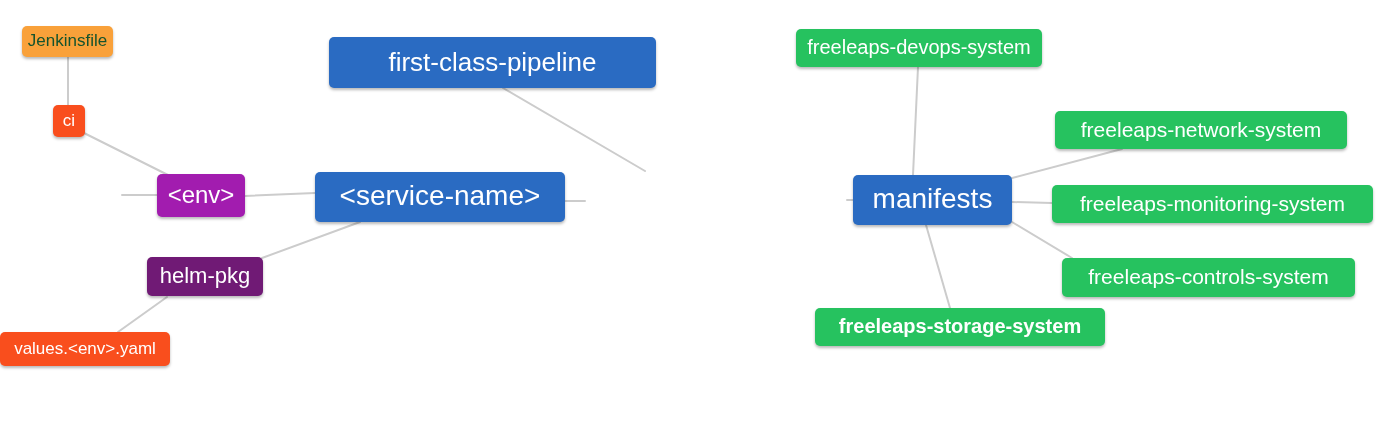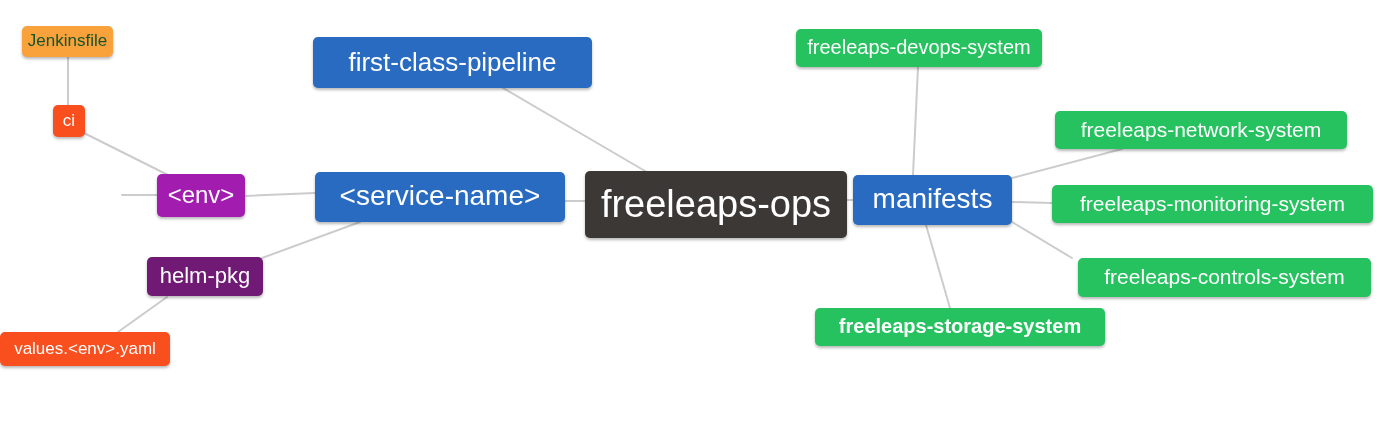--- a/index.html
+++ b/index.html
@@ -70,40 +70,37 @@
     </div>
     <div class="node" style="left: 157px; top: 174px; width: 88px; height: 43px; background: #a21caf; font-size: 24px; color: rgb(255, 255, 255);">
       <span>&lt;env&gt;</span>
     </div>
     <div class="node" style="left: 147px; top: 257px; width: 116px; height: 39px; background: #701a75; font-size: 22px; color: rgb(255, 255, 255);">
       <span>helm-pkg</span>
     </div>
     <div class="node" style="left: 0; top: 332px; width: 170px; height: 34px; background: rgb(249, 78, 29); font-size: 17px; color: rgb(255, 255, 255);">
       <span>values.&lt;env&gt;.yaml</span>
     </div>
-    <div class="node" style="left: 313px; top: 37px; width: 279px; height: 51px; background: rgb(42, 107, 194); font-size: 26px; color: rgb(255, 255, 255);">
+    <div class="node" style="left: 329px; top: 37px; width: 327px; height: 51px; background: rgb(42, 107, 194); font-size: 26px; color: rgb(255, 255, 255);">
       <span>first-class-pipeline</span>
     </div>
     <div class="node" style="left: 315px; top: 172px; width: 250px; height: 50px; background: rgb(42, 107, 194); font-size: 28px; color: rgb(255, 255, 255);">
       <span>&lt;service-name&gt;</span>
-    </div>
-    <div class="node" style="left: 585px; top: 171px; width: 262px; height: 67px; background: rgb(59, 56, 53); font-size: 38px; color: rgb(255, 255, 255);">
-      <span>freeleaps-ops</span>
     </div>
     <div class="node" style="left: 853px; top: 175px; width: 159px; height: 50px; background: rgb(42, 107, 194); font-size: 28px; color: rgb(255, 255, 255);">
       <span>manifests</span>
     </div>
     <div class="node" style="left: 796px; top: 29px; width: 246px; height: 38px; background: rgb(38, 194, 95); font-size: 20px; color: rgb(255, 255, 255);">
       <span>freeleaps-devops-system</span>
     </div>
     <div class="node" style="left: 1055px; top: 111px; width: 292px; height: 38px; background: rgb(38, 194, 95); font-size: 21px; color: rgb(255, 255, 255);">
       <span>freeleaps-network-system</span>
     </div>
     <div class="node" style="left: 1052px; top: 185px; width: 321px; height: 38px; background: rgb(38, 194, 95); font-size: 21px; color: rgb(255, 255, 255);">
       <span>freeleaps-monitoring-system</span>
     </div>
-    <div class="node" style="left: 1062px; top: 258px; width: 293px; height: 39px; background: rgb(38, 194, 95); font-size: 21px; color: rgb(255, 255, 255); margin-left: 16px;">
+    <div class="node" style="left: 1062px; top: 258px; width: 293px; height: 39px; background: rgb(38, 194, 95); font-size: 21px; color: rgb(255, 255, 255);">
       <span>freeleaps-controls-system</span>
     </div>
     <div class="node" style="left: 815px; top: 308px; width: 290px; height: 38px; background: rgb(38, 194, 95); font-size: 20px; color: rgb(255, 255, 255); font-weight: bold;">
       <span>freeleaps-storage-system</span>
     </div>
   </div>
 
 </body></html>

